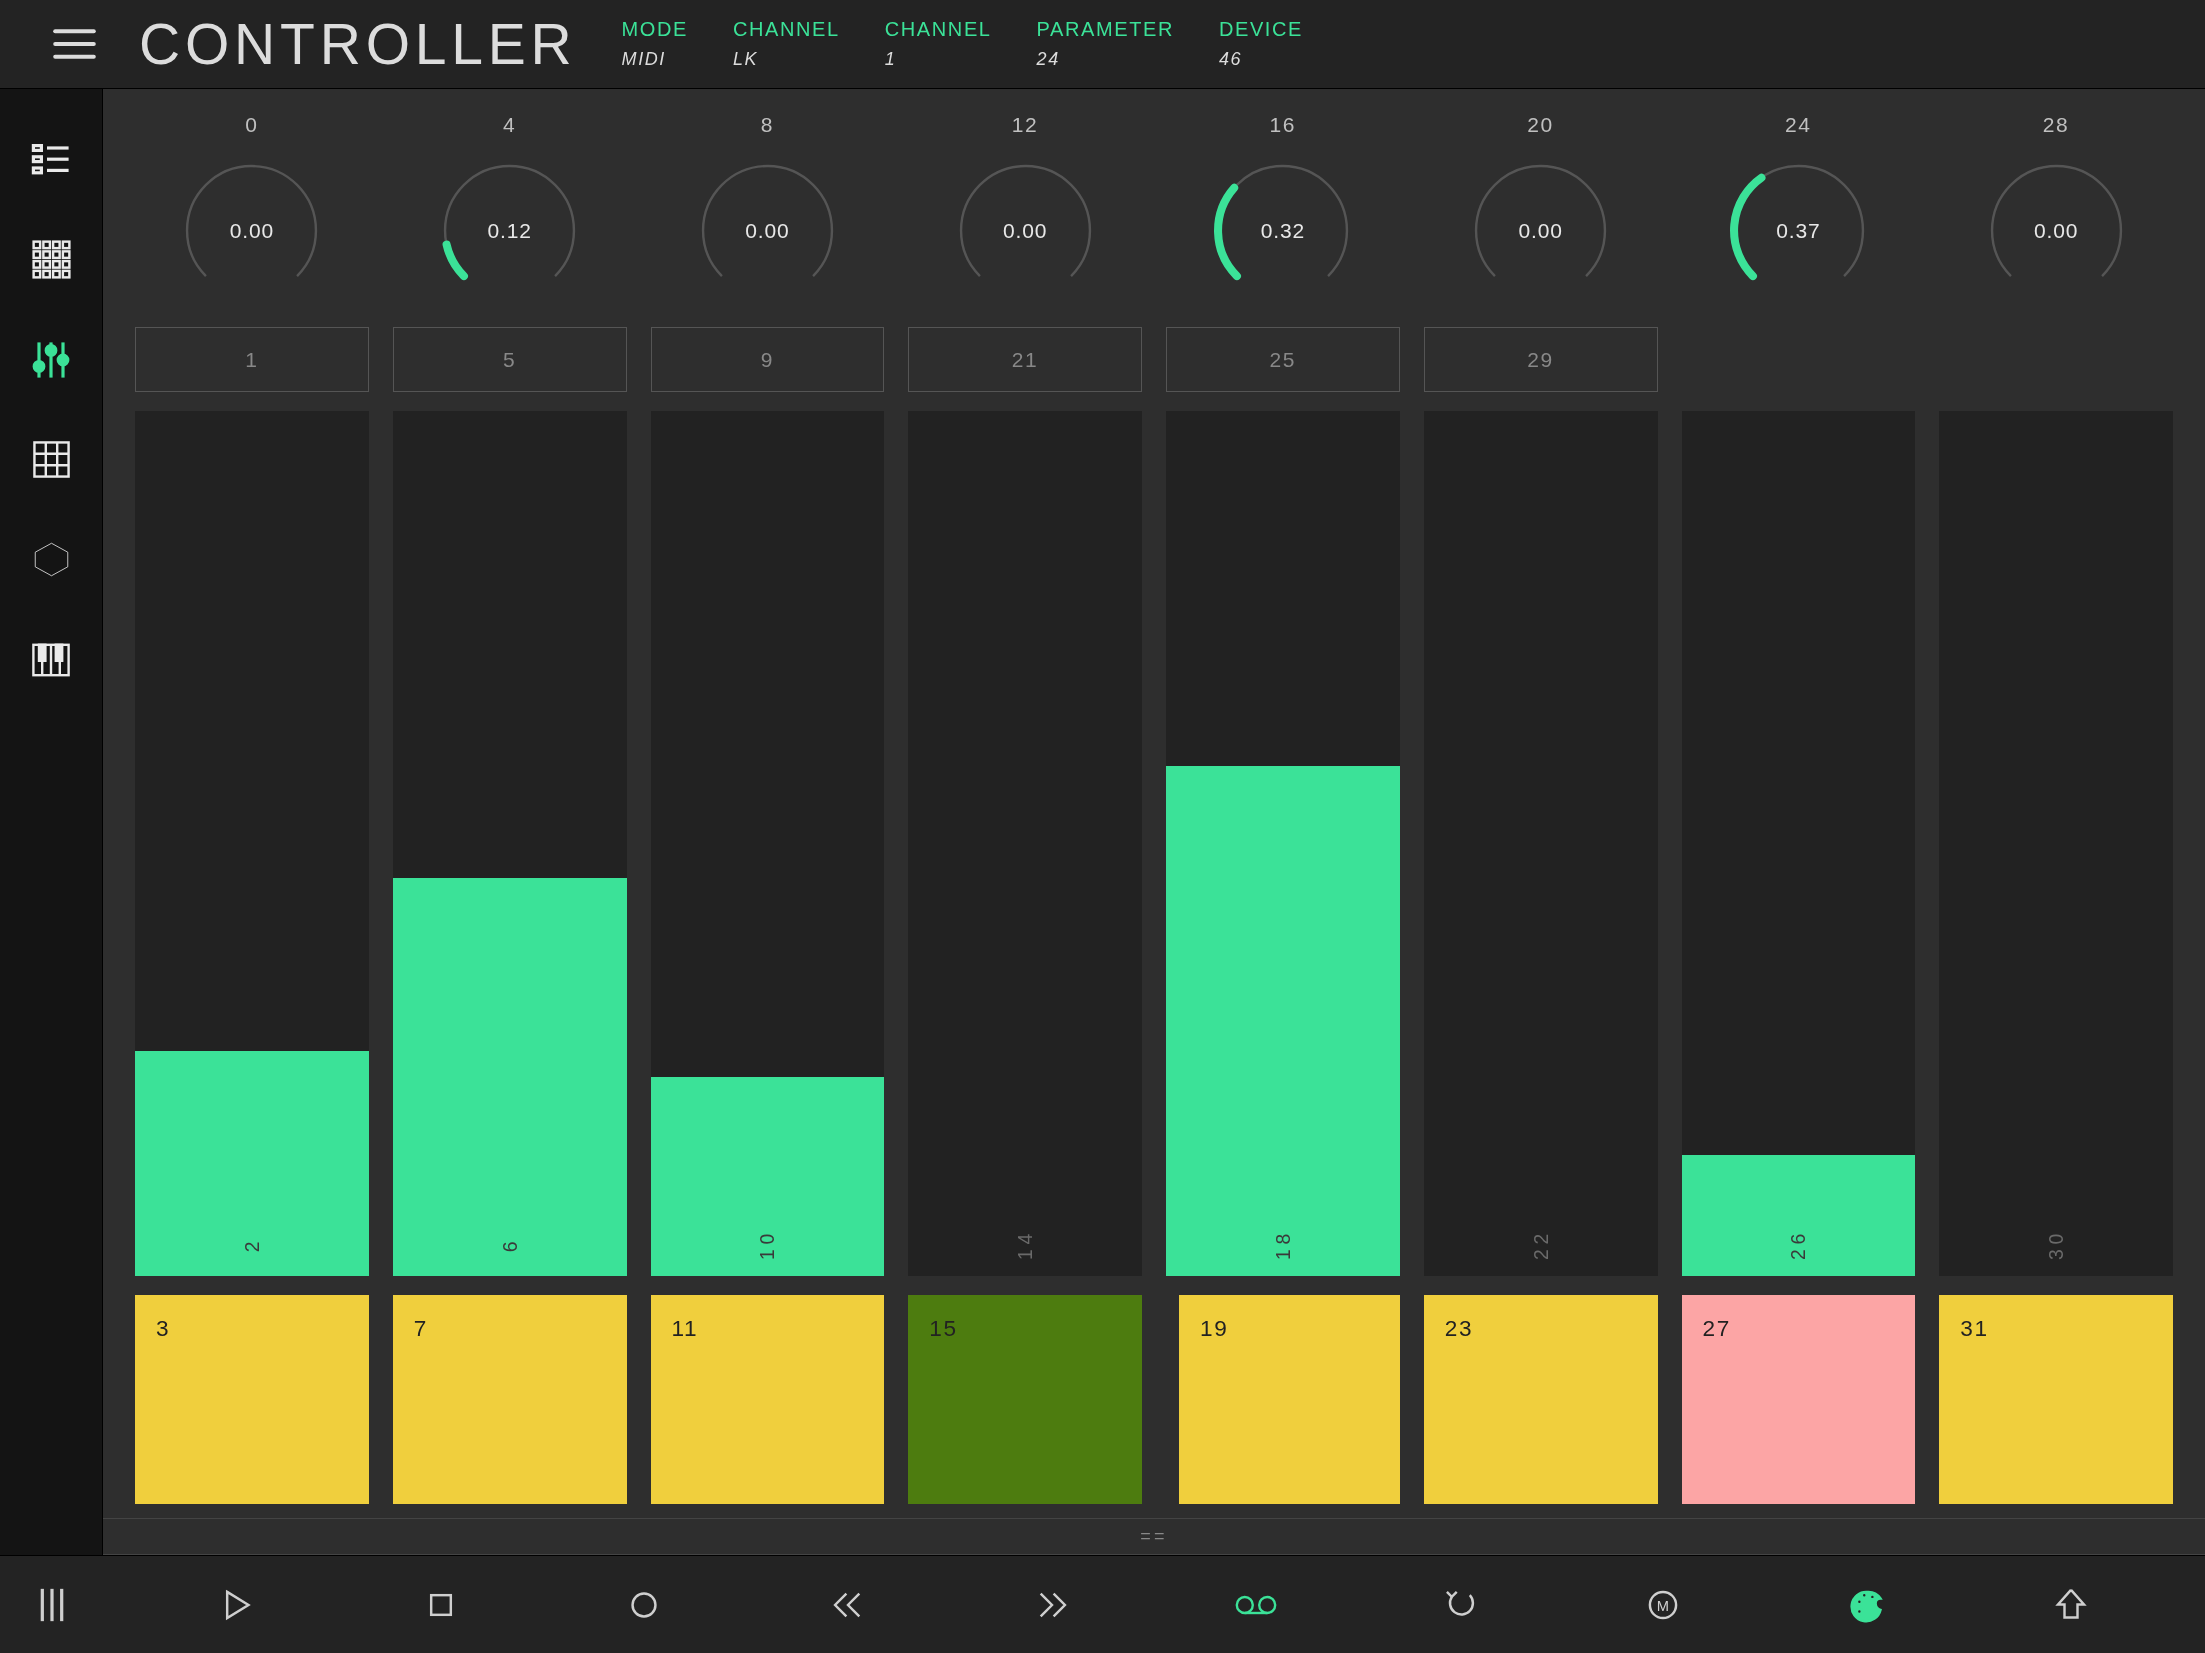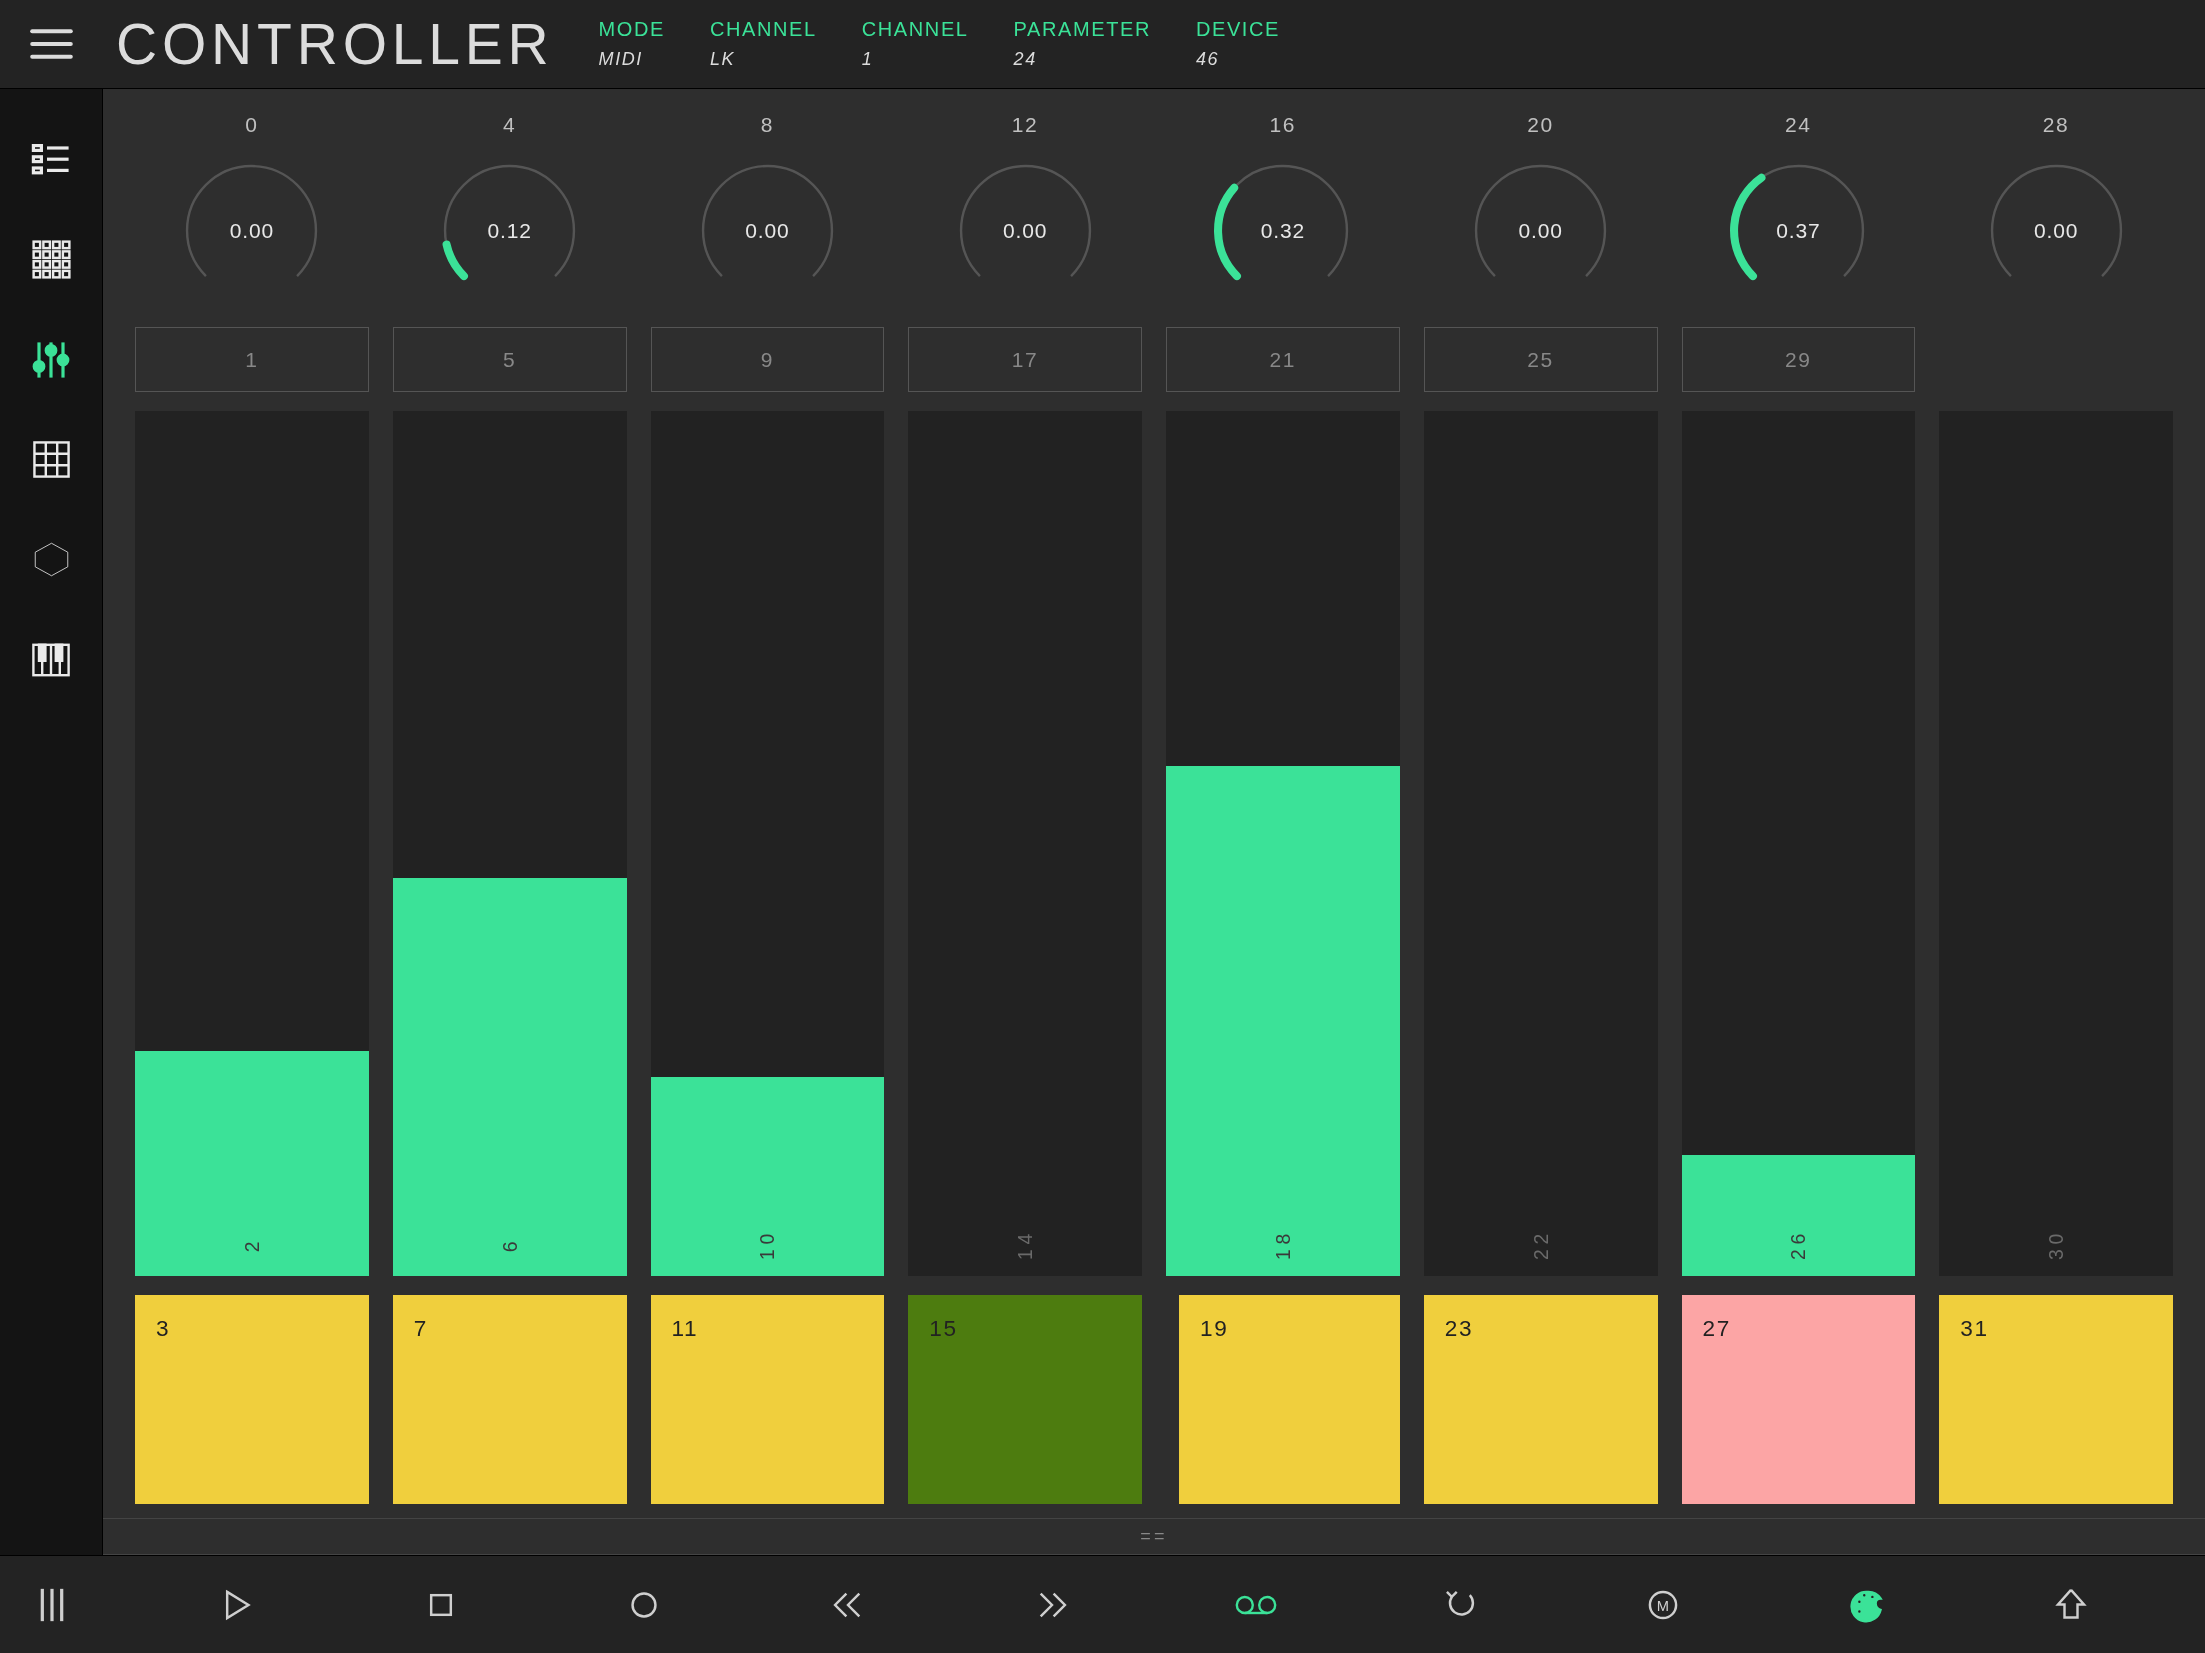--- a/index.html
+++ b/index.html
@@ -20,21 +20,21 @@
     --accent-dim: #2aad71;
     --yellow: #f0cf3d;
     --border: #3a3a3a;
   }
 
   
   #header {
     position: absolute; left: 0; top: 0; right: 0; height: 89px;
     background: #232323;
     border-bottom: 0.8px solid #000;
-    display: flex; align-items: center;
+    display: flex; align-items: center; padding-left: 23px;
   }
   #hamburger {
     width: 103px; height: 89px; display: flex; align-items: center; justify-content: center;
   }
   #hamburger svg { stroke: #dcdcdc; }
   #title {
     color: #dcdcdc; font-size: 57px; font-weight: 200; letter-spacing: 4.8px;
     margin-left: 13px;
   }
   .hdr-pair { display: flex; flex-direction: column; margin-left: 45px; }
@@ -294,21 +294,20 @@
             <path d="M 33.4314575050762 146.5685424949238 A 80 80 0 1 1 146.5685424949238 146.5685424949238" stroke="#555" stroke-width="3" fill="none"></path>
           </svg>
           <div class="knob-val">0.00</div>
         </div>
       </div>
     </div>
   <div id="labels-row" class="grid8">
       <div class="label-btn">1</div>
       <div class="label-btn">5</div>
       <div class="label-btn">9</div>
-      <div class="label-btn">17</div>
       <div class="label-btn">21</div>
       <div class="label-btn">25</div>
       <div class="label-btn">29</div>
     </div>
   <div id="faders-row" class="grid8">
       <div class="fader">
         <div class="fader-fill" style="height: 26%; background: rgb(59, 226, 152);"></div>
         <div class="fader-num dark">2</div>
       </div>
       <div class="fader">

